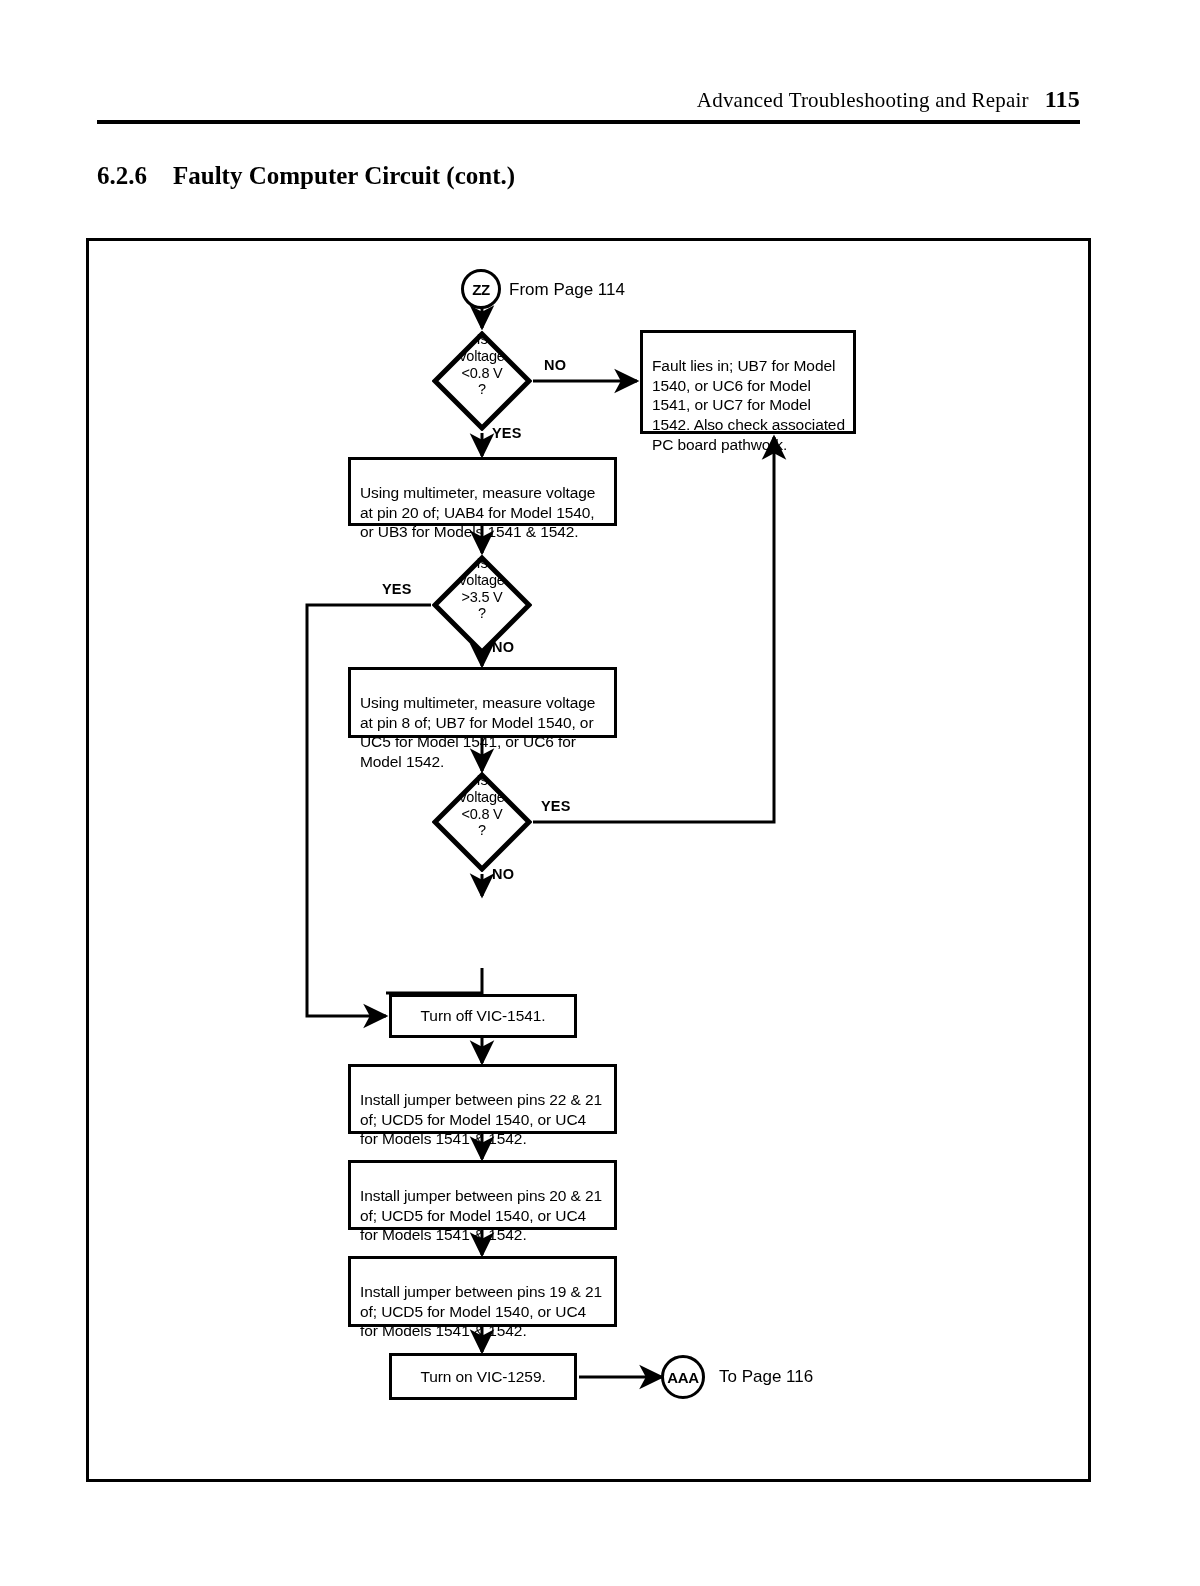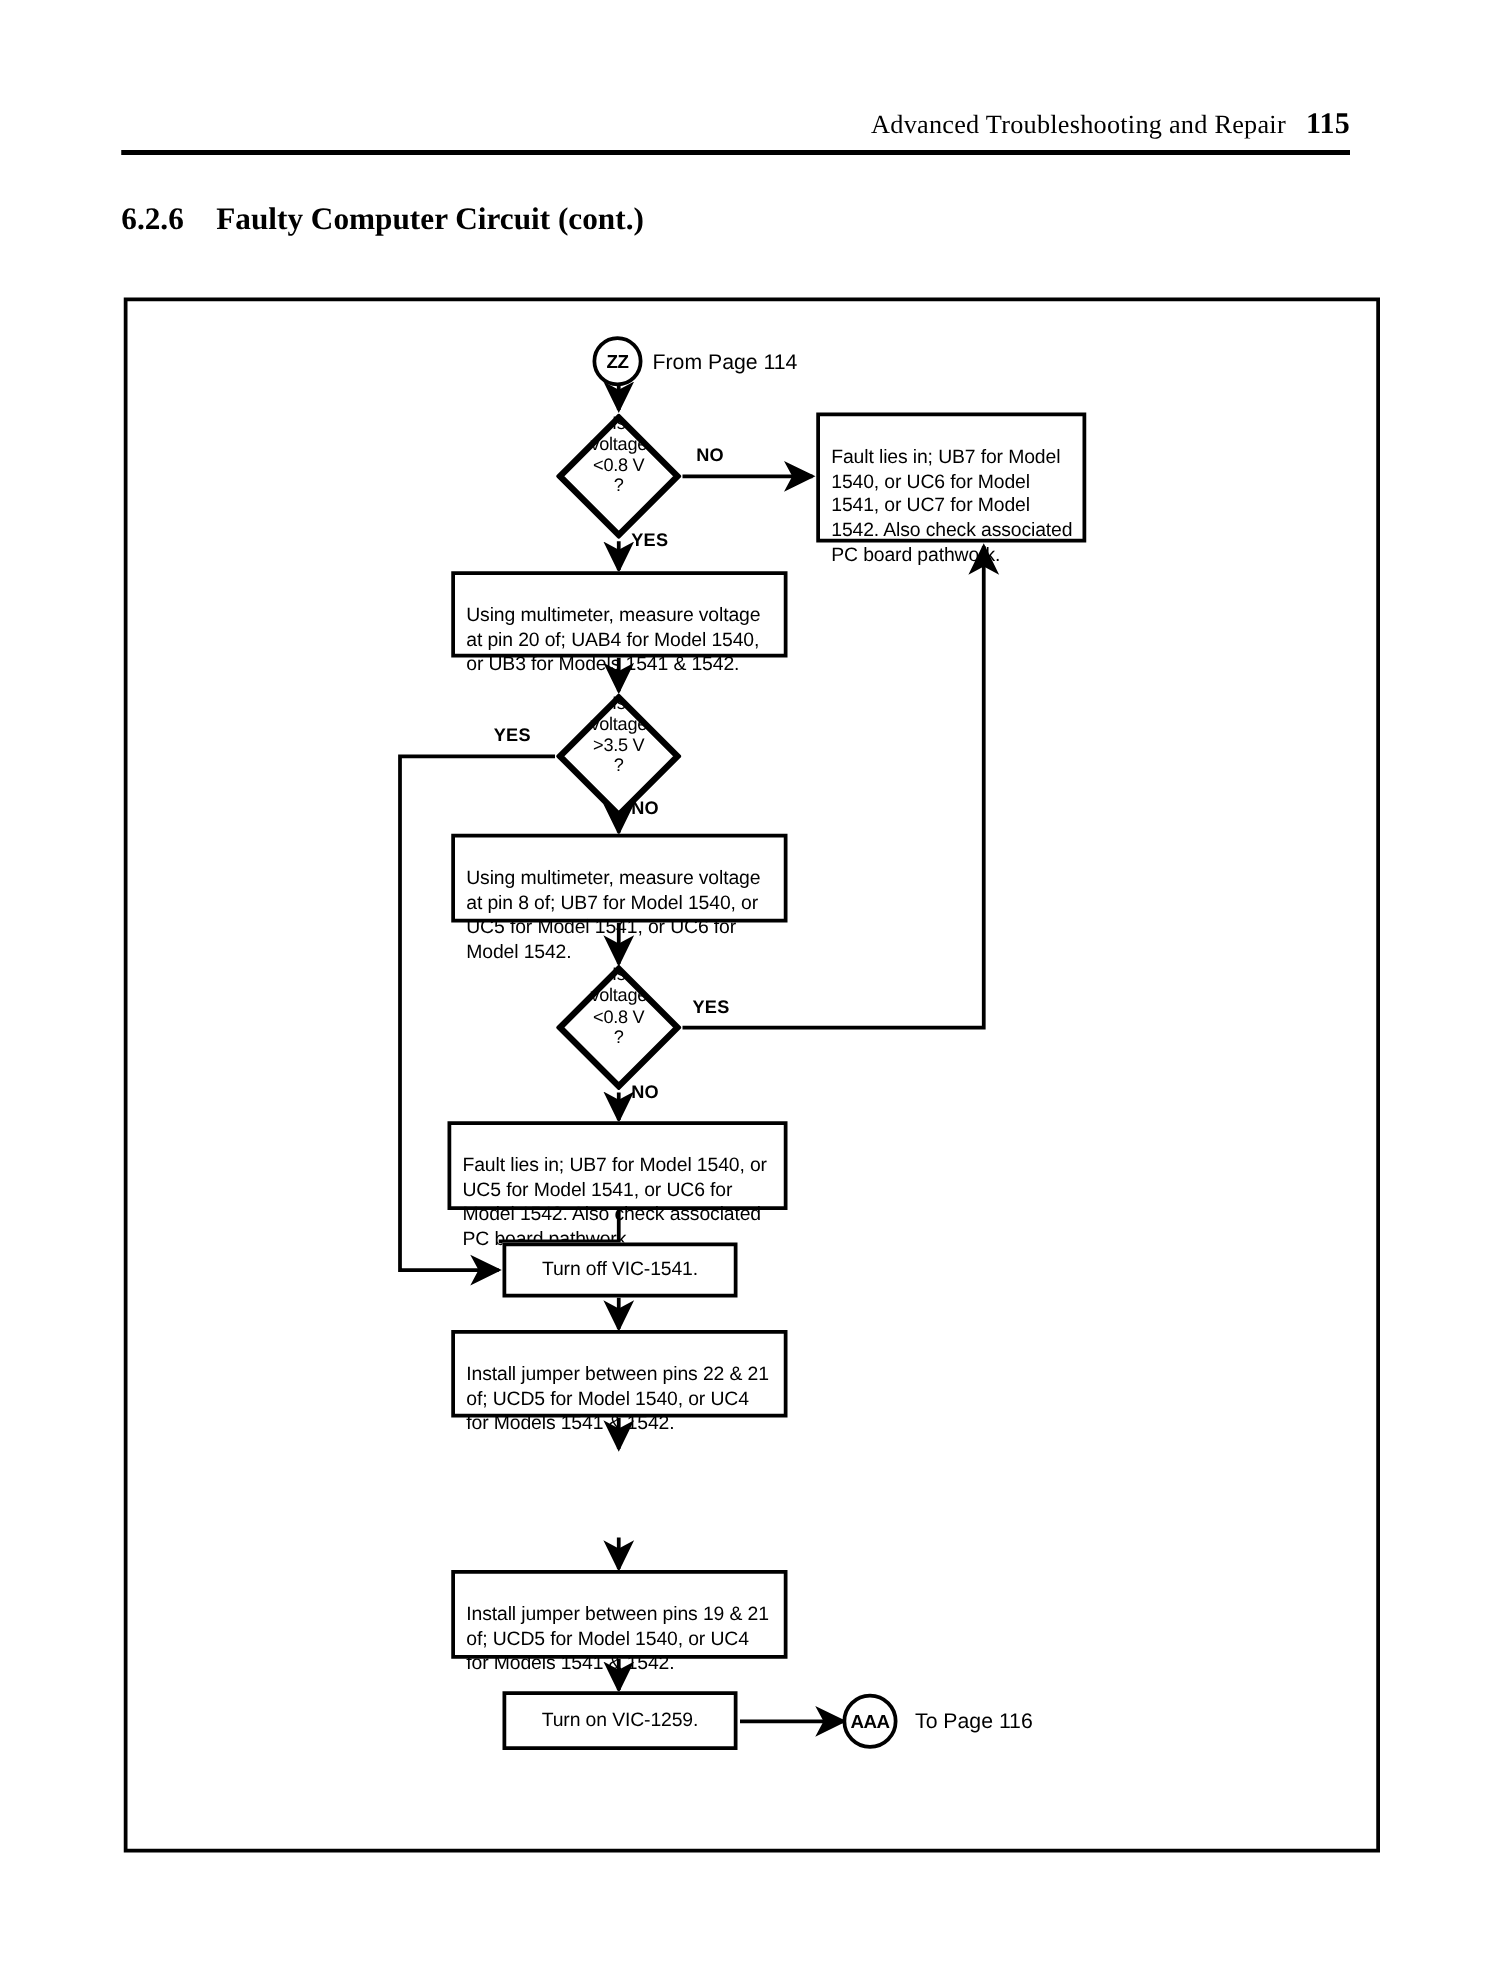--- a/index.html
+++ b/index.html
@@ -59,21 +59,21 @@
     font-family: "Liberation Serif", serif;
     font-weight: bold;
     font-size: 25px;
     white-space: nowrap;
   }
   #section-number { margin-right: 26px; }
 
   
   #chart-frame {
     position: absolute;
-    left: 99px;
+    left: 86px;
     top: 238px;
     width: 1005px;
     height: 1244px;
     border: 3px solid #000;
     box-sizing: border-box;
     background: #fff;
   }
 
   
   .node {
@@ -263,26 +263,26 @@
     <div class="dia-label">
       <span>Is</span>
       <span>voltage</span>
       <span>&lt;0.8 V</span>
       <span>?</span>
     </div>
   </div>
   <div class="branch-label" style="left:452px; top:557px;">YES</div>
   <div class="branch-label" style="left:403px; top:625px;">NO</div>
 
-  <div class="node box" style="left:256px; top:656px; width:272px; height:71px;">Fault lies in; UB7 for Model 1540, or UC5 for Model 1541, or  UC6 for Model 1542.  Also check associated PC board  pathwork.</div>
 
   <div class="node box center" style="left:300px; top:753px; width:188px; height:44px;">Turn off VIC-1541.</div>
 
   <div class="node box" style="left:259px; top:823px; width:269px; height:70px;">Install jumper between pins 22 &amp; 21 of; UCD5 for Model 1540, or UC4 for Models 1541 &amp; 1542.</div>
 
+  <div class="node box" style="left:259px; top:919px; width:269px; height:70px;">Install jumper between pins 20 &amp; 21 of; UCD5 for Model 1540, or UC4 for Models 1541 &amp; 1542.</div>
 
   <div class="node box" style="left:259px; top:1015px; width:269px; height:71px;">Install jumper between pins 19 &amp; 21 of; UCD5 for  Model 1540, or UC4 for Models 1541 &amp; 1542.</div>
 
   <div class="node box center" style="left:300px; top:1112px; width:188px; height:47px;">Turn on VIC-1259.</div>
 
   <div class="node connector" style="left:572px; top:1114px; width:44px; height:44px;">
     <span>AAA</span>
   </div>
   <div class="ftext" style="left:630px; top:1126px;">To Page 116</div>
 

